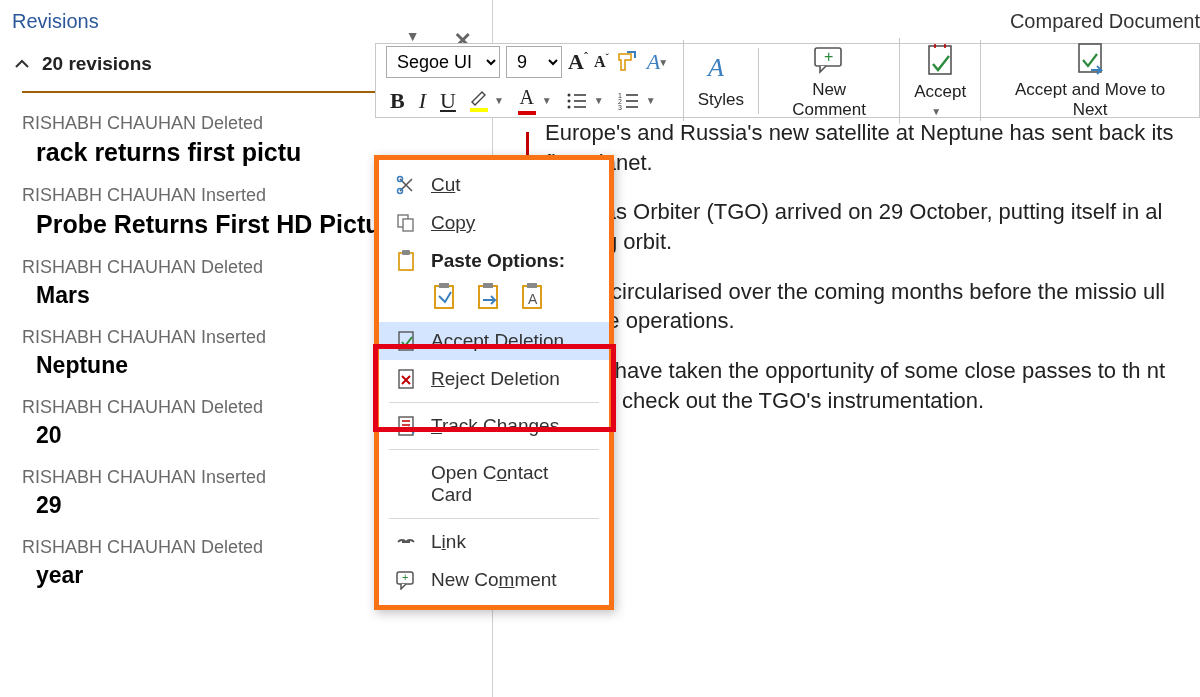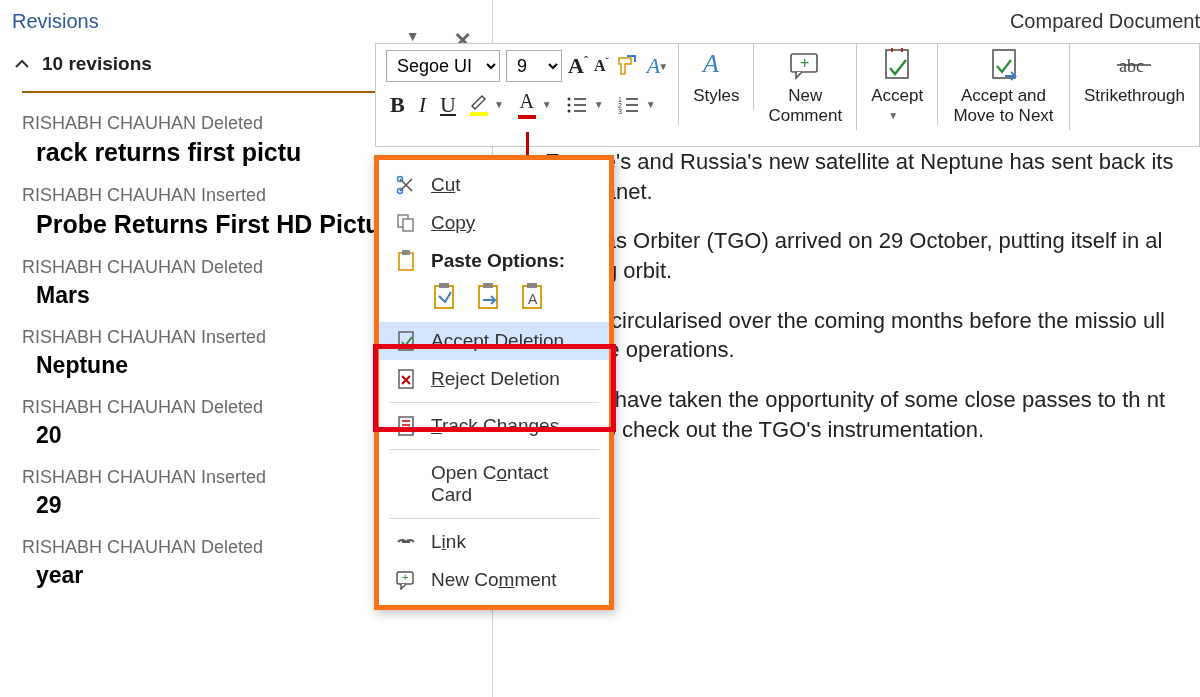--- a/index.html
+++ b/index.html
@@ -83,22 +83,22 @@
   .doc-title {
     font-size: 20px;
     padding: 10px 0 6px 16px;
     color: #333;
     text-align: right;
   }
   .ribbon {
     border: 1px solid #c8c8c8;
     margin: 4px 0 0 -118px;
     display: flex;
-    align-items: flex-start;
-    height: 104px;
+    align-items: center;
+    height: 75px;
     background: #fff;
     font-size: 14px;
   }
   .ribbon-left {
     padding: 6px 10px;
     width: 308px;
     border-right: 1px solid #c8c8c8;
     display: flex;
     flex-direction: column;
     gap: 8px;
@@ -210,21 +210,21 @@
   <div class="rev-header-controls">
     <span style="font-size:14px;">▼</span>
     <span style="font-size:22px;font-weight:600;">✕</span>
   </div>
   <div class="rev-count-row">
     <span class="chevup">
       <svg viewBox="0 0 16 16">
           <path d="M2 11 L8 5 L14 11" stroke="#333" stroke-width="2" fill="none"></path>
         </svg>
     </span>
-    <span class="rev-count">10 revisions</span>
+    <span class="rev-count">20 revisions</span>
   </div>
   <div class="rev-list">
     <div class="rev-item">
       <div class="rev-meta"><span>RISHABH CHAUHAN Deleted</span><span class="caret-line"></span></div>
       <div class="rev-text bold">rack returns first pictu</div>
     </div>
     <div class="rev-item">
       <div class="rev-meta">RISHABH CHAUHAN Inserted</div>
       <div class="rev-text bold">Probe Returns First HD Pictures</div>
     </div>
@@ -348,29 +348,20 @@
     <div class="ribbon-btn">
       <div class="ribbon-icon">
         <svg width="30" height="34">
             <rect x="4" y="2" width="22" height="28" fill="none" stroke="#555" stroke-width="1.6"></rect>
             <path d="M8 18 L13 24 L22 12" fill="none" stroke="#2e8b3d" stroke-width="2.2"></path>
             <path d="M16 28 L26 28 L22 24 M26 28 L22 32" fill="none" stroke="#3a7fbf" stroke-width="1.8"></path>
           </svg>
       </div>
       <span style="text-align:center;">Accept and Move to Next</span>
     </div>
-    <div class="ribbon-btn">
-      <div class="ribbon-icon">
-        <svg width="40" height="26">
-            <text x="2" y="20" font-family="Segoe UI" font-size="18" fill="#444">abc</text>
-            <line x1="0" y1="13" x2="40" y2="13" stroke="#444" stroke-width="1.6"></line>
-          </svg>
-      </div>
-      <span>Strikethrough</span>
-    </div>
   </div>
 
   <div class="red-bar"></div>
   <div class="doc-body">
     <p>Europe's and Russia's new satellite at Neptune has sent back its first planet.</p>
     <p>ace Gas Orbiter (TGO) arrived on 29 October, putting itself in al parking orbit.</p>
     <p>ust be circularised over the coming months before the missio ull science operations.</p>
     <p>entists have taken the opportunity of some close passes to th nt days to check out the TGO's instrumentation.</p>
   </div>
 </div>

